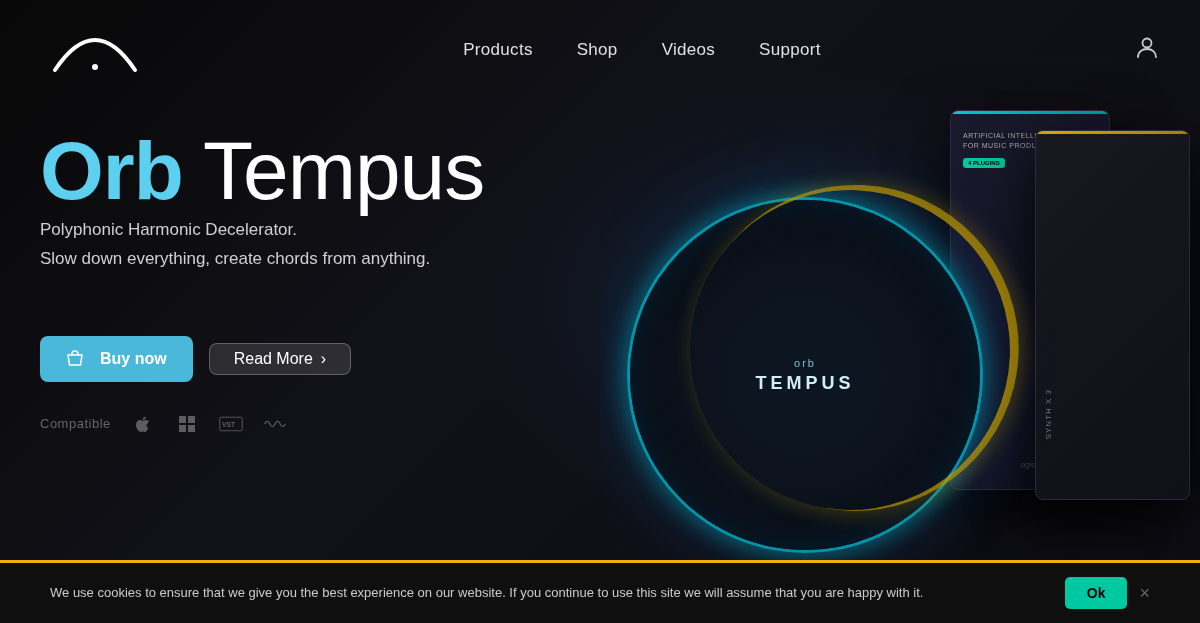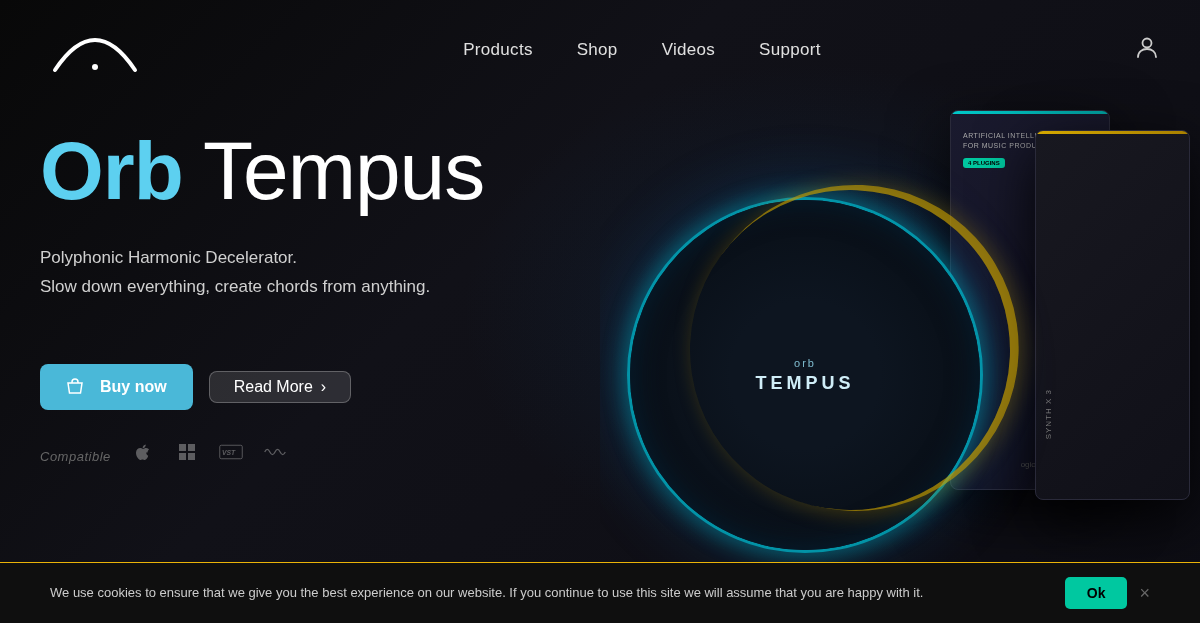--- a/index.html
+++ b/index.html
@@ -262,21 +262,21 @@
       top: 130px;
       left: 40px;
       max-width: 620px;
       z-index: 5;
     }
 
     .hero-title {
       font-size: 82px;
       font-weight: 300;
       line-height: 1.0;
-      margin-bottom: 32px;
+      margin-bottom: 4px;
       letter-spacing: -1px;
       text-align: center;
     }
 
     .hero-title .orb-word {
       color: #5dd0f0;
       font-weight: 700;
     }
 
     .hero-title .tempus-word {
@@ -326,24 +326,23 @@
       padding: 6px 24px;
       font-size: 16px;
       font-weight: 500;
       cursor: pointer;
       text-decoration: none;
     }
 
     
     .compatible-row {
       display: flex;
-      align-items: flex-end;
+      align-items: center;
       gap: 20px;
       margin-top: 8px;
-      font-style: italic;
     }
 
     .compatible-label {
       font-size: 13px;
       color: #666;
       letter-spacing: 0.5px;
     }
 
     .compat-icon {
       width: 24px;
@@ -354,21 +353,21 @@
       opacity: 0.5;
     }
 
     
     .cookie-banner {
       position: absolute;
       bottom: 0;
       left: 0;
       right: 0;
       background: #0f0f0f;
-      border-top: 1px solid #eab308;
+      border-top: 3px solid #eab308;
       padding: 14px 50px;
       display: flex;
       align-items: center;
       justify-content: space-between;
       z-index: 100;
     }
 
     .cookie-text {
       font-size: 13px;
       color: #ccc;

